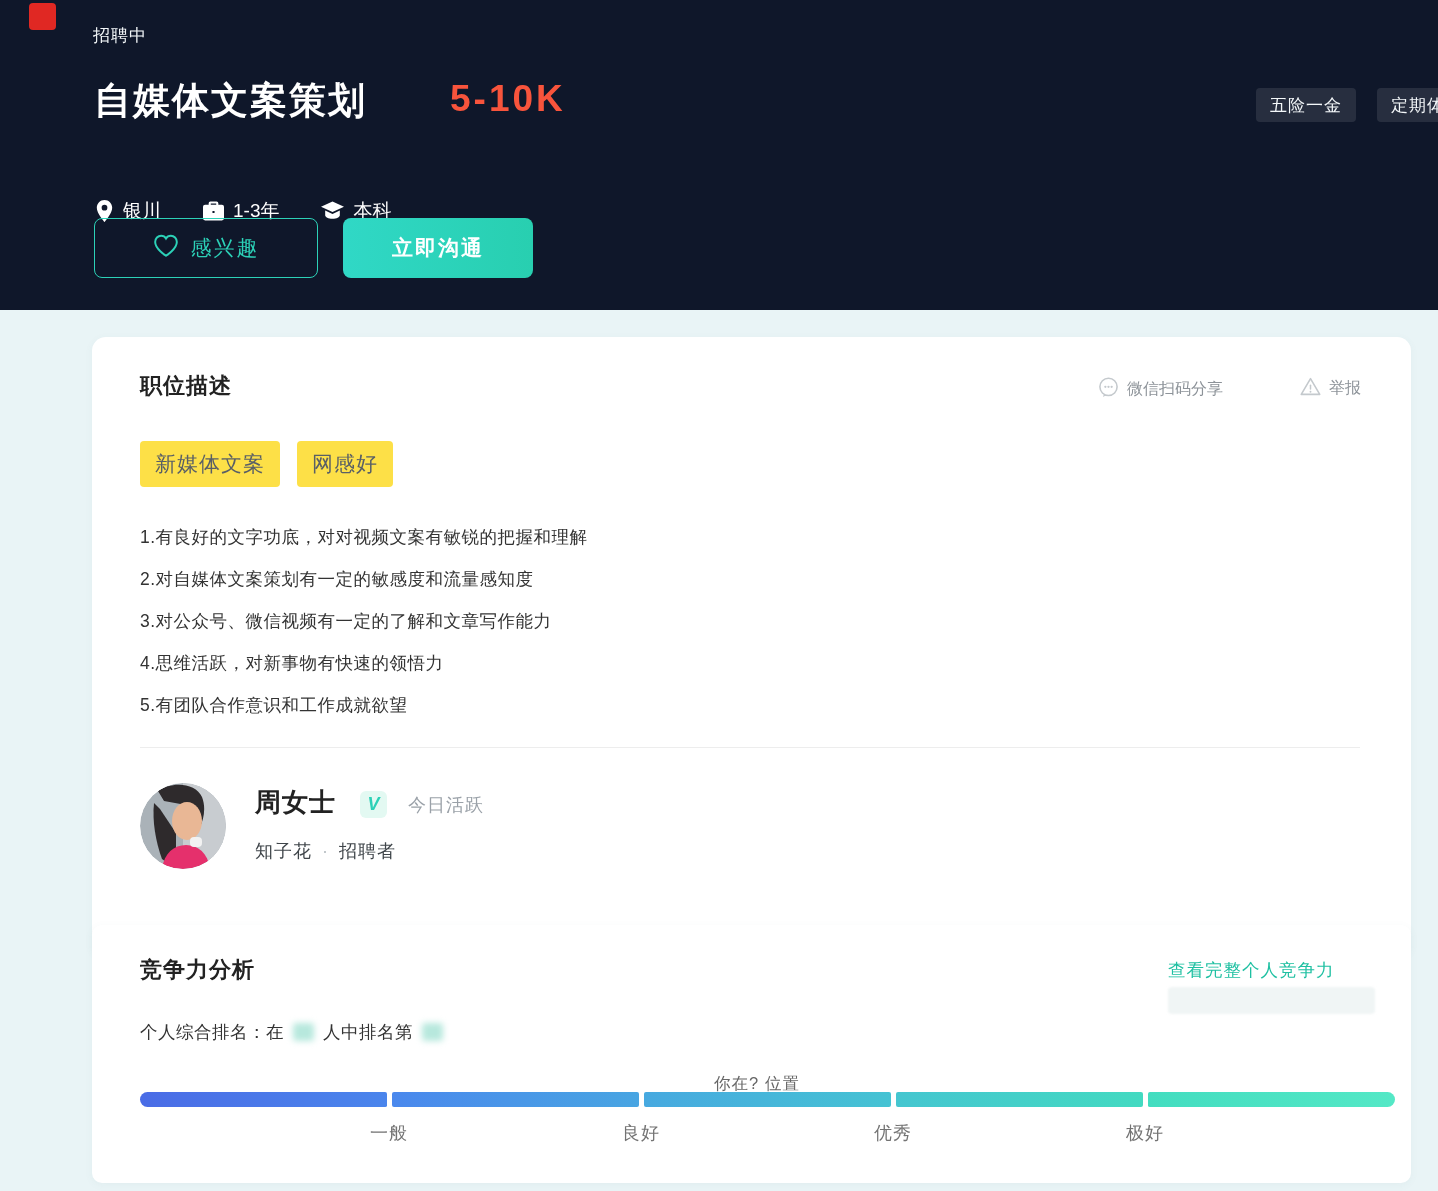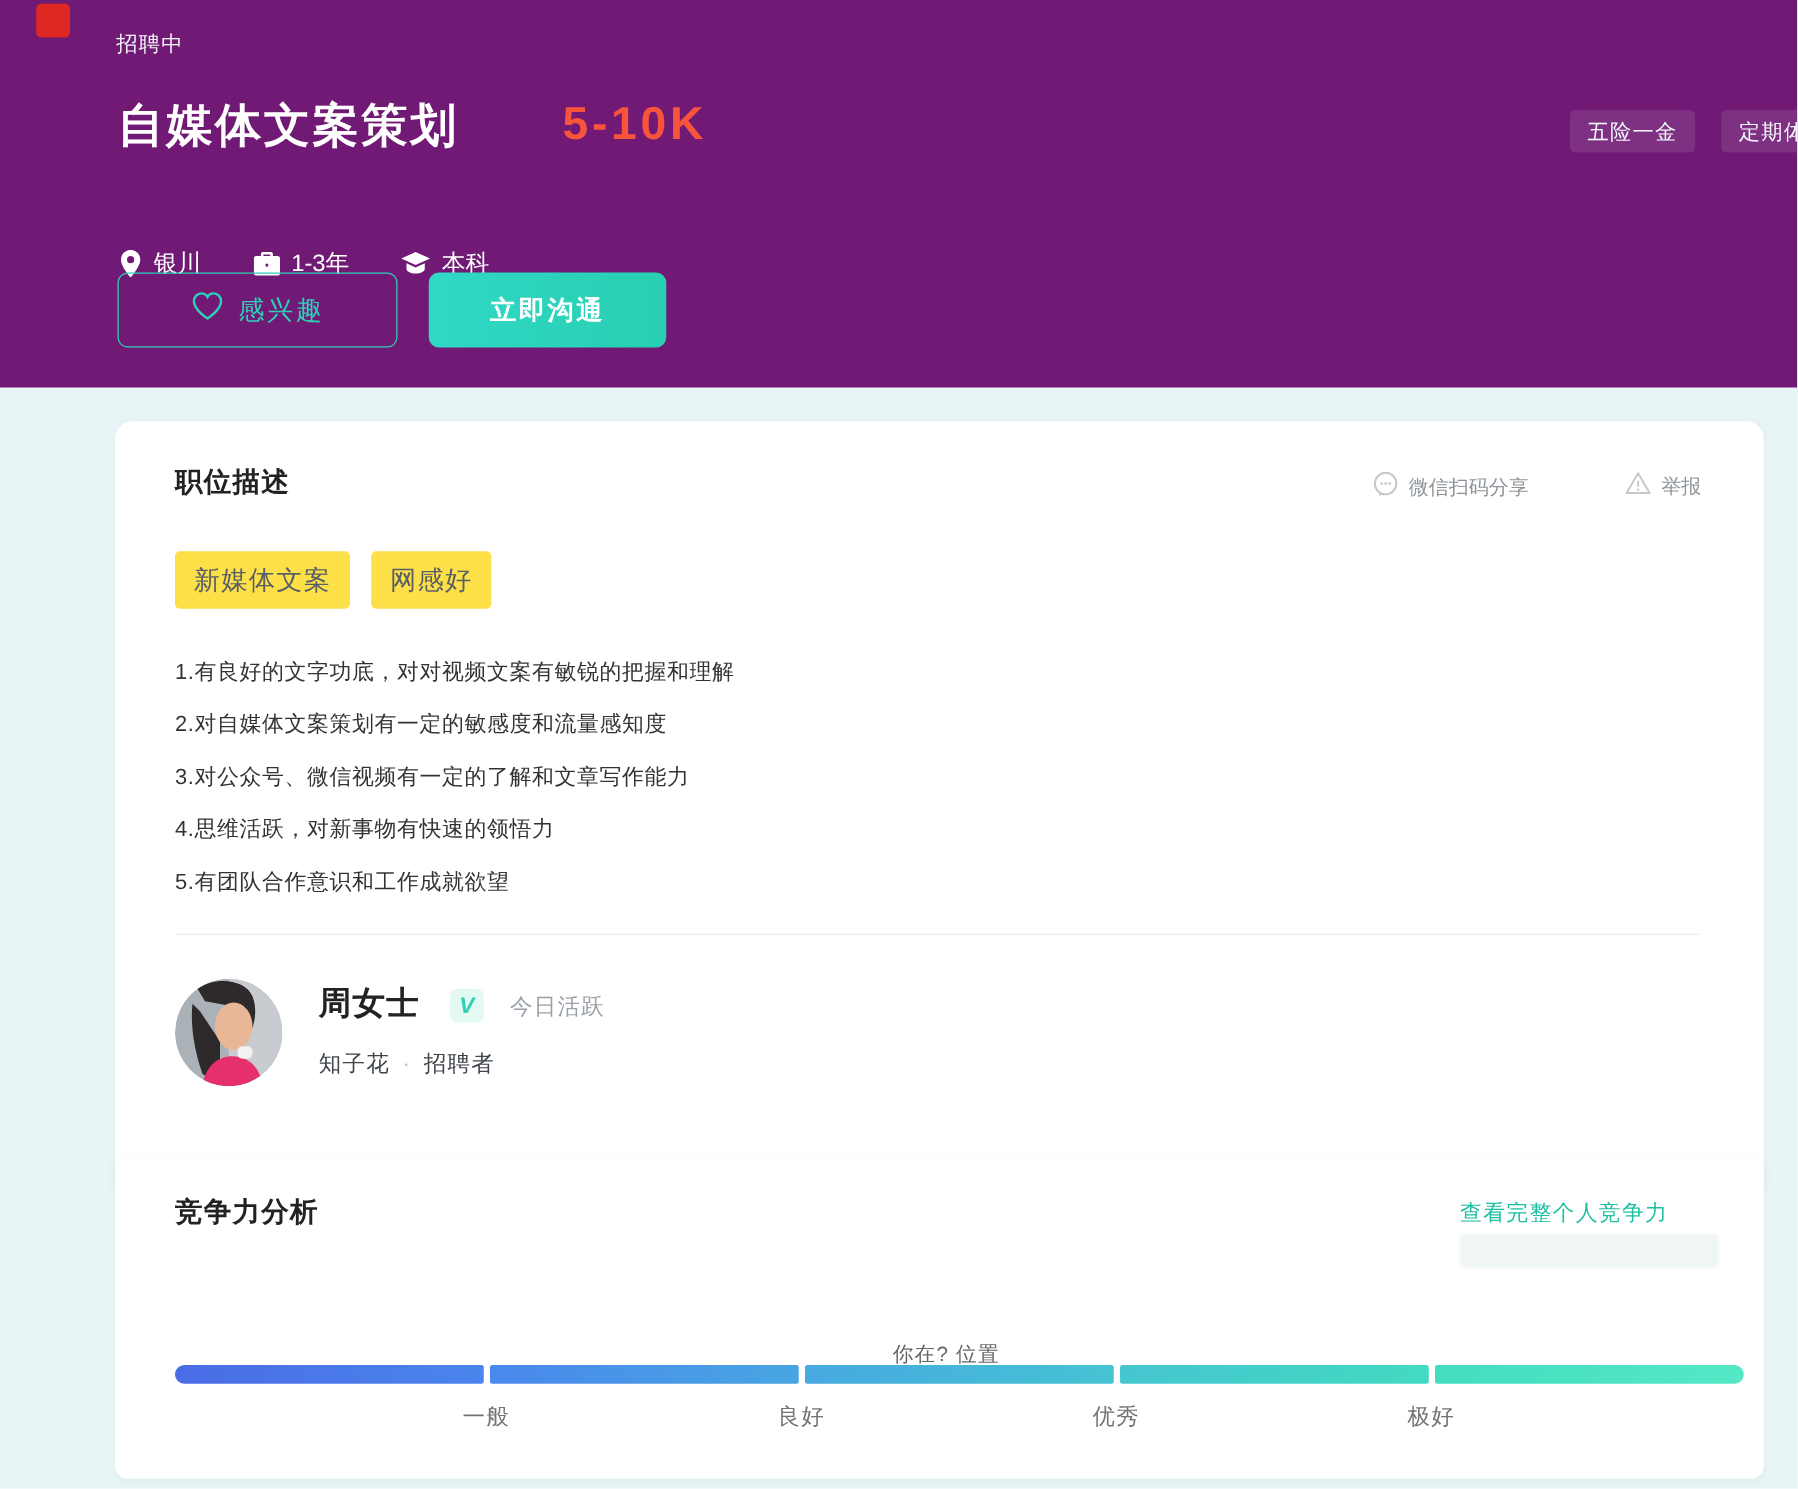--- a/index.html
+++ b/index.html
@@ -1,21 +1,21 @@
 <!DOCTYPE html>
 <html><head>
 <meta charset="utf-8">
 <style>
   * { margin:0; padding:0; box-sizing:border-box; }
   html,body { width:1438px; height:1191px; }
   body { font-family:"Liberation Sans","DejaVu Sans",sans-serif; }
   .page { position:relative; width:1438px; height:1191px; background:#e9f4f6; overflow:hidden; }
 
   
-  .hero { position:absolute; left:0; top:0; width:1438px; height:310px; background:#701a75; }
+  .hero { position:absolute; left:0; top:0; width:1438px; height:310px; background:#0f172a; }
   .red-marker { position:absolute; left:29px; top:3px; width:27px; height:27px; background:#e02823; border-radius:4px; }
   .status { position:absolute; left:93px; top:24px; font-size:17px; color:#f2f6f8; letter-spacing:1px; }
   .job-title { position:absolute; left:94px; top:76px; font-size:37px; font-weight:bold; color:#ffffff; letter-spacing:2px; }
   .salary { position:absolute; left:450px; top:78px; font-size:37px; font-weight:bold; color:#f8543c; letter-spacing:3px; }
   .meta-row { position:absolute; left:95px; top:154px; display:flex; align-items:center; gap:42px; }
   .meta-item { display:flex; align-items:center; gap:9px; color:#ffffff; font-size:19px;margin-top:44px; }
   .meta-item svg { display:block; }
   .btn-row { position:absolute; left:94px; top:218px; display:flex; gap:25px; }
   .btn { height:60px; border-radius:8px; font-size:21px; cursor:pointer; display:flex; align-items:center; justify-content:center; gap:12px; letter-spacing:2px; }
   .btn-outline { width:224px; background:transparent; border:1px solid #2cd1b7; color:#2cd1b7; }
@@ -182,20 +182,26 @@
     <div class="rec-line2">
       <span>知子花</span><span class="sep">·</span><span>招聘者</span>
     </div>
   </section>
 
   <section class="card card-comp">
     <h2 class="section-title">竞争力分析</h2>
     <a class="comp-link">查看完整个人竞争力</a>
     <div class="comp-faint-box"></div>
 
+    <div class="rank-line">
+      <span>个人综合排名：在</span>
+      <span class="redacted"></span>
+      <span>人中排名第</span>
+      <span class="redacted"></span>
+    </div>
 
     <div class="pos-label">你在? 位置</div>
 
     <div class="scale-bar">
       <div class="seg" style="background: linear-gradient(90deg, rgb(74, 108, 230), rgb(74, 133, 236));"></div>
       <div class="seg" style="background: linear-gradient(90deg, rgb(74, 136, 237), rgb(72, 165, 226));"></div>
       <div class="seg" style="background: linear-gradient(90deg, rgb(71, 169, 224), rgb(69, 195, 211));"></div>
       <div class="seg" style="background: linear-gradient(90deg, rgb(69, 198, 208), rgb(67, 218, 193));"></div>
       <div class="seg" style="background: linear-gradient(90deg, rgb(67, 221, 192), rgb(84, 232, 198));"></div>
     </div>

